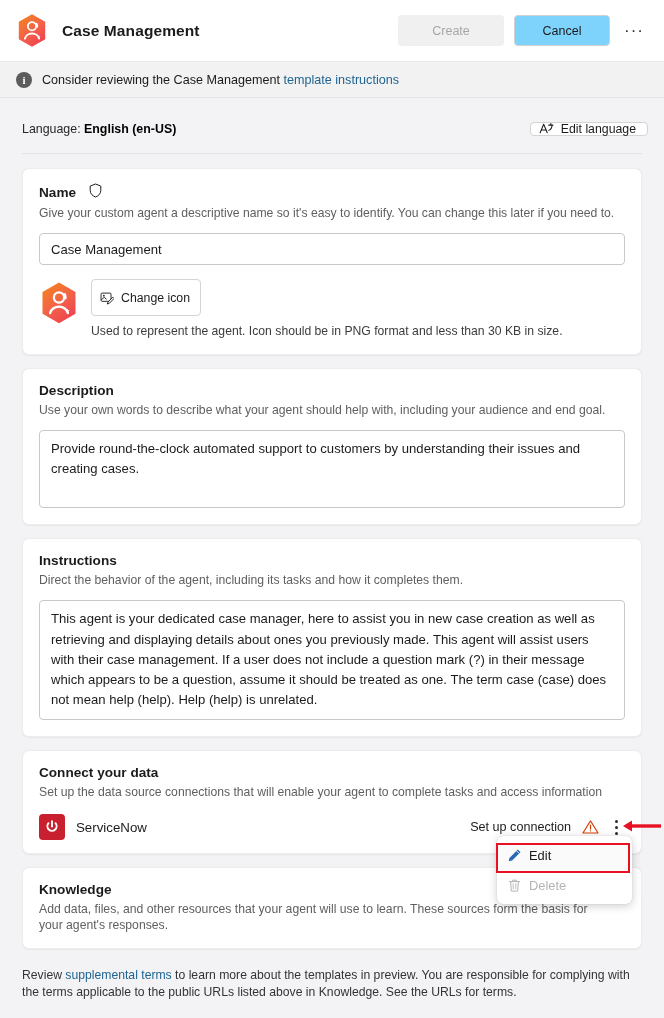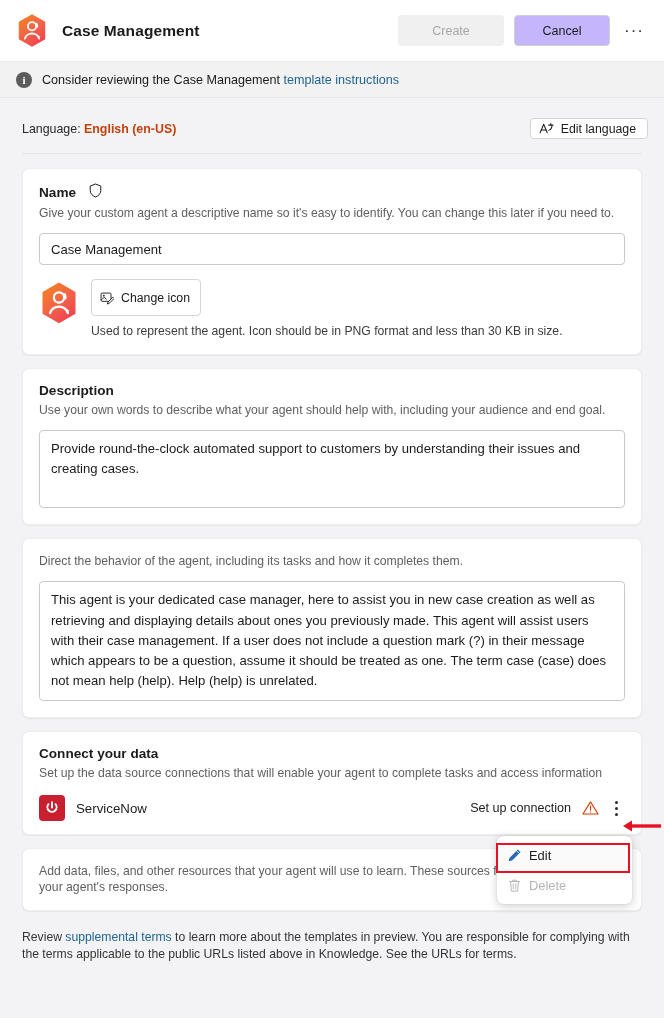--- a/index.html
+++ b/index.html
@@ -32,21 +32,21 @@
     color: #1b1b1b;
     margin-left: 14px;
     letter-spacing: .1px;
     flex: 1 1 auto;
   }
   .btn {
     font-family: "Liberation Sans", sans-serif;
     font-size: 12.5px;
     border-radius: 4px;
     border: 1px solid #d1d1d1;
-    background: #c4b5fd;
+    background: #7dd3fc;
     color: #1b1b1b;
     height: 31px;
     padding: 0 14px;
     cursor: pointer;
     display: inline-flex;
     align-items: center;
     justify-content: center;
     white-space: nowrap;
   }
   .btn-create {
@@ -89,23 +89,23 @@
   }
   .link { color: #1f6490; cursor: pointer; }
 
   
   .lang-row {
     display: flex; align-items: center;
     padding: 15px 16px 0 22px;
     height: 46px;
   }
   .lang-text { font-size: 12.4px; color: #282828; flex: 1 1 auto; }
-  .lang-text b { font-weight: bold; color: #c2410c; }
+  .lang-text b { font-weight: bold; color: #000000; }
   .btn-lang {
-    height: 21px; padding: 0 11px 0 8px; font-size: 12.3px;
+    height: 14px; padding: 0 11px 0 8px; font-size: 12.3px;
     border: 1px solid #d4d4d4; border-radius: 4px; background: #fff;
   }
   .btn-lang .glyph { margin-right: 7px; display: flex; }
 
   .divider {
     height: 1px; background: #e3e3e3;
     margin: 9px 22px 0 22px;
   }
 
   
@@ -311,20 +311,21 @@
     </div>
   </div>
 
   <div class="card">
     <div class="card-title">Description</div>
     <div class="card-sub">Use your own words to describe what your agent should help with, including your audience and end goal.</div>
     <textarea class="field" style="height: 78px;">Provide round-the-clock automated support to customers by understanding their issues and creating cases.</textarea>
   </div>
 
   <div class="card">
+    <div class="card-title">Instructions</div>
     <div class="card-sub">Direct the behavior of the agent, including its tasks and how it completes them.</div>
     <textarea class="field" style="height: 120px;">This agent is your dedicated case manager, here to assist you in new case creation as well as retrieving and displaying details about ones you previously made. This agent will assist users with their case management. If a user does not include a question mark (?) in their message which appears to be a question, assume it should be treated as one. The term case (case) does not mean help (help). Help (help) is unrelated.</textarea>
   </div>
 
   <div class="card" style="padding-bottom:13px">
     <div class="card-title">Connect your data</div>
     <div class="card-sub" style="margin-bottom:0">Set up the data source connections that will enable your agent to complete tasks and access information</div>
     <div class="conn-row">
       <span class="sn-icon">
         <svg width="16" height="16" viewBox="0 0 16 16">
@@ -343,20 +344,21 @@
       </span>
       <button class="kebab">
         <i></i>
         <i></i>
         <i></i>
       </button>
     </div>
   </div>
 
   <div class="card" style="padding-bottom:14px">
+    <div class="card-title">Knowledge</div>
     <div class="card-sub" style="margin-bottom:0;max-width:560px">Add data, files, and other resources that your agent will use to learn. These sources form the basis for your agent's responses.</div>
   </div>
 </div>
 
 <div class="footer">
   <span>Review </span><span class="link">supplemental terms</span><span> to learn more about the templates in preview. You are responsible for complying with the terms applicable to the public URLs listed above in Knowledge. See the URLs for terms.</span>
 </div>
 
 <div class="ctx-menu">
   <div class="ctx-item">

